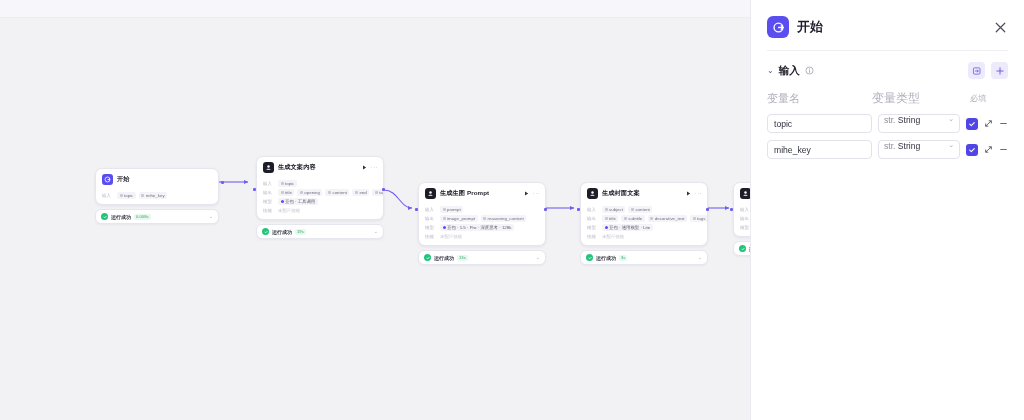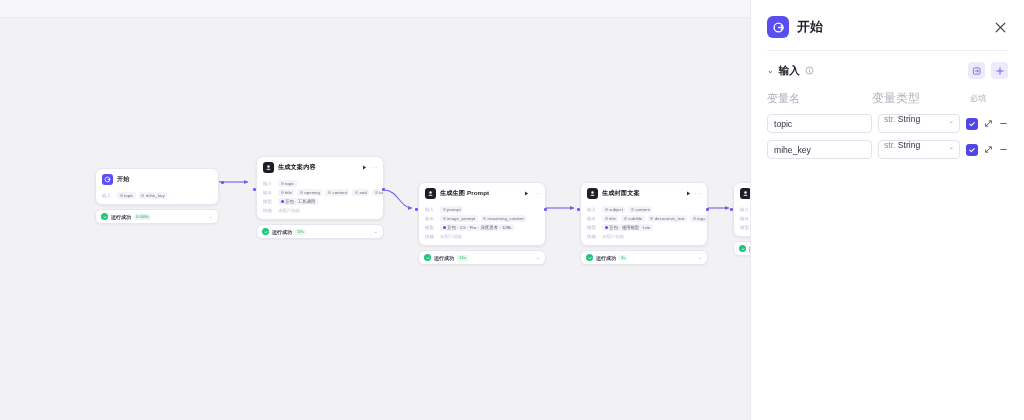--- a/index.html
+++ b/index.html
@@ -132,21 +132,21 @@
   .vrow{display:flex;align-items:center;margin-top:7px;gap:6px;}
   .v-input{
     width:105px;height:19px;box-sizing:border-box;
     border:1px solid #e2e2ea;border-radius:4px;background:#fff;
     font-size:8.6px;color:#32323f;padding:0 6px;
     font-family:"Liberation Sans",sans-serif;outline:none;
   }
   .v-select{
     width:92px;height:19px;box-sizing:border-box;
     border:1px solid #e2e2ea;border-radius:4px;background:#fff;
-    display:flex;align-items:flex-end;padding:8px 5px;cursor:pointer;
+    display:flex;align-items:flex-start;padding:0 5px;cursor:pointer;
   }
   .v-sel-label{font-size:8.6px;color:#32323f;flex:1 1 auto;}
   .v-sel-label .pfx{color:#8c8c9c;}
   .v-chev{color:#a9a9b8;font-size:7px;line-height:7px;}
   .v-check{
     width:12px;height:12px;border-radius:3px;background:#4f46e5;
     display:flex;align-items:center;justify-content:center;cursor:pointer;flex:0 0 auto;
   }
   .v-expand{color:#4a4a58;display:flex;align-items:center;cursor:pointer;}
   .v-minus{color:#5a5a68;display:flex;align-items:center;cursor:pointer;}

